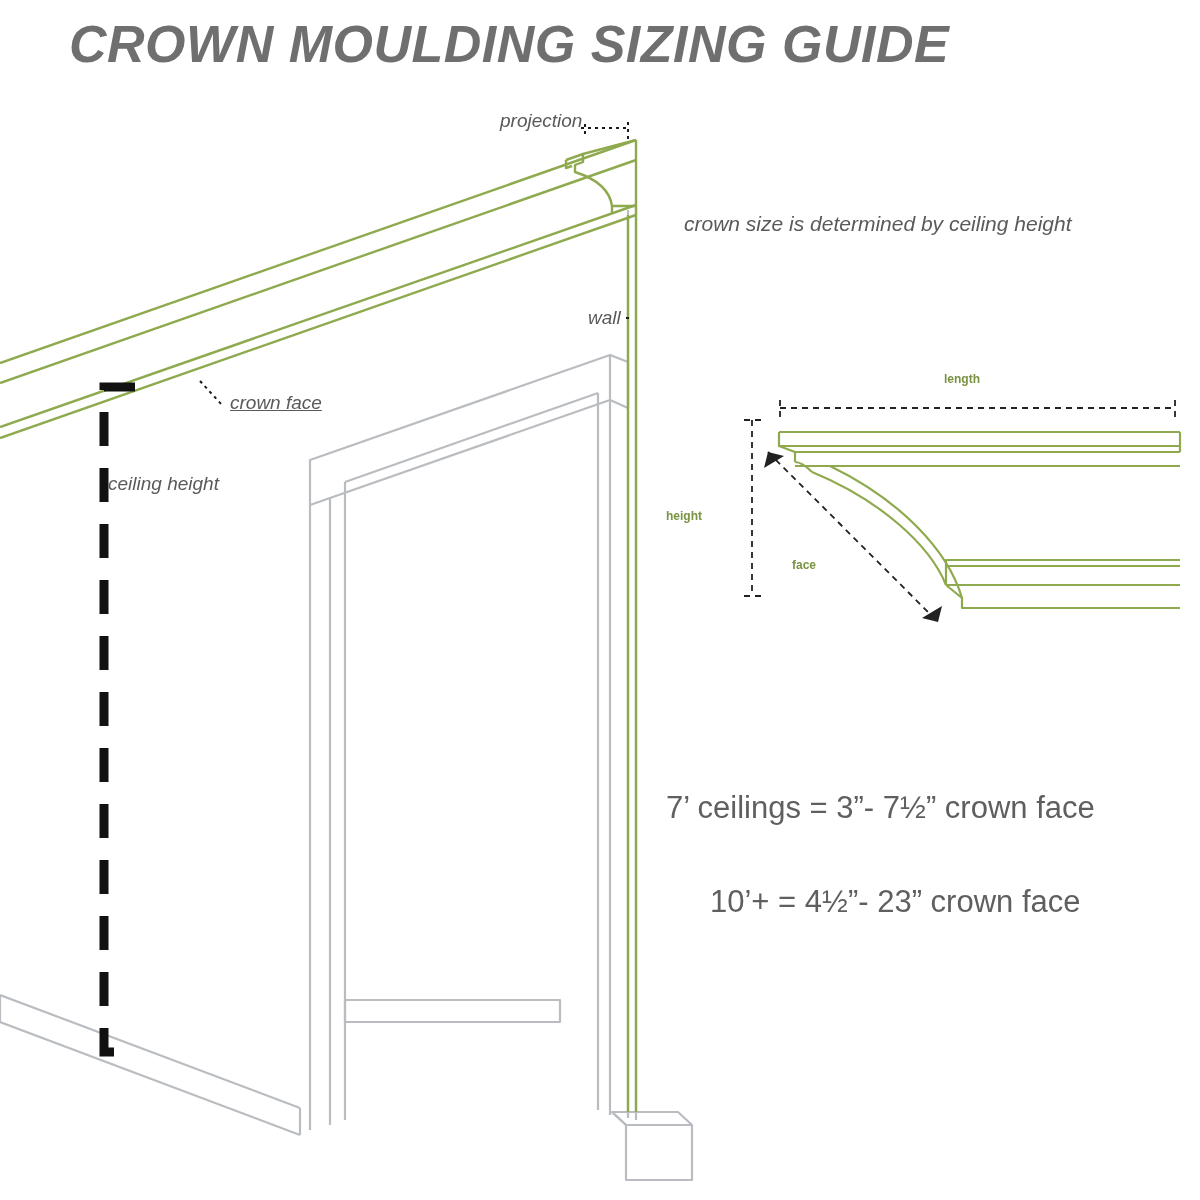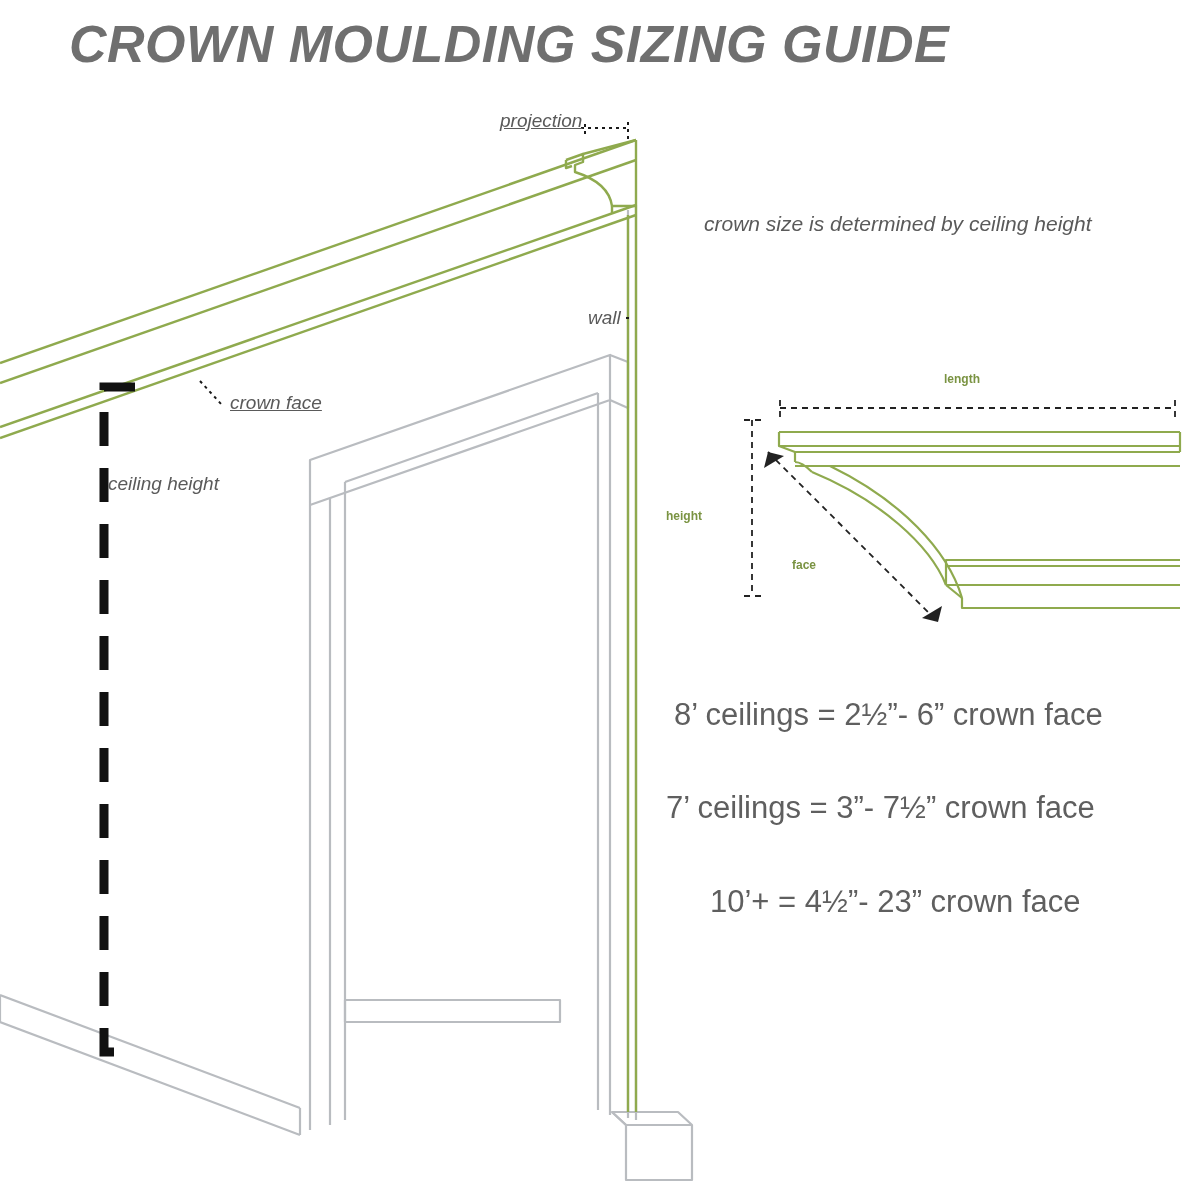--- a/index.html
+++ b/index.html
@@ -163,29 +163,28 @@
       <path d="M 581 128 L 628 128"></path>
       <path d="M 585 124 L 585 134"></path>
       <path d="M 628 122 L 628 140"></path>
       <path d="M 200 381 L 222 405"></path>
       <path d="M 626 318 L 632 318"></path>
     </g>
   </svg>
 
   <div class="title">CROWN MOULDING SIZING GUIDE</div>
 
-  <div class="lbl lbl-small" style="left:500px; top:110px;text-decoration:underline;">projection</div>
+  <div class="lbl lbl-small" style="left:500px; top:110px;">projection</div>
   <div class="lbl lbl-small" style="left:588px; top:307px;">wall</div>
   <div class="lbl lbl-small" style="left:230px; top:392px;text-decoration:underline;">crown face</div>
   <div class="lbl lbl-small" style="left:108px; top:473px;">ceiling height</div>
 
-  <div class="lbl lbl-note" style="left:704px; top:212px;">crown size is determined by ceiling height</div>
+  <div class="lbl lbl-note" style="left:684px; top:212px;">crown size is determined by ceiling height</div>
 
   <div class="lbl-green" style="left:944px; top:372px;">length</div>
   <div class="lbl-green" style="left:666px; top:509px;">height</div>
   <div class="lbl-green" style="left:792px; top:558px;">face</div>
 
-  <div class="spec" style="left:674px; top:697px;">8’ ceilings = 2½”- 6” crown face</div>
   <div class="spec" style="left:666px; top:790px;">7’ ceilings = 3”- 7½” crown face</div>
   <div class="spec" style="left:710px; top:884px;">10’+ = 4½”- 23” crown face</div>
 
 
 </div>
 
 </body></html>

